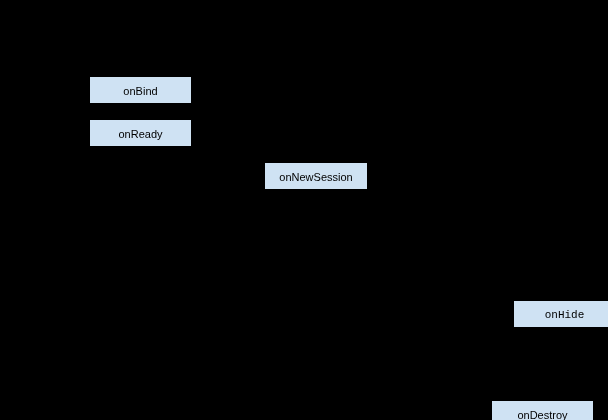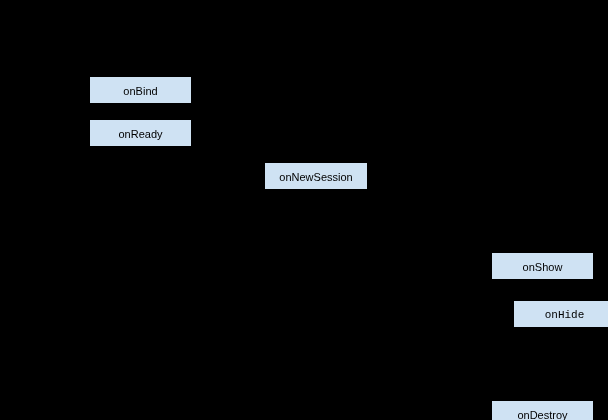--- a/index.html
+++ b/index.html
@@ -43,16 +43,15 @@
   .n-onshutdown  {left:89px;  top:378px;}
   .n-ondestroy   {left:491px; top:400px;}
 </style>
 </head>
 <body>
 
 <div class="canvas">
   <div class="node n-onbind">onBind</div>
   <div class="node n-onready">onReady</div>
   <div class="node n-onnewsession">onNewSession</div>
-  <div class="node n-onshow">onShow</div>
   <div class="node n-onhide">onHide</div>
   <div class="node n-ondestroy">onDestroy</div>
 </div>
 
 </body></html>

